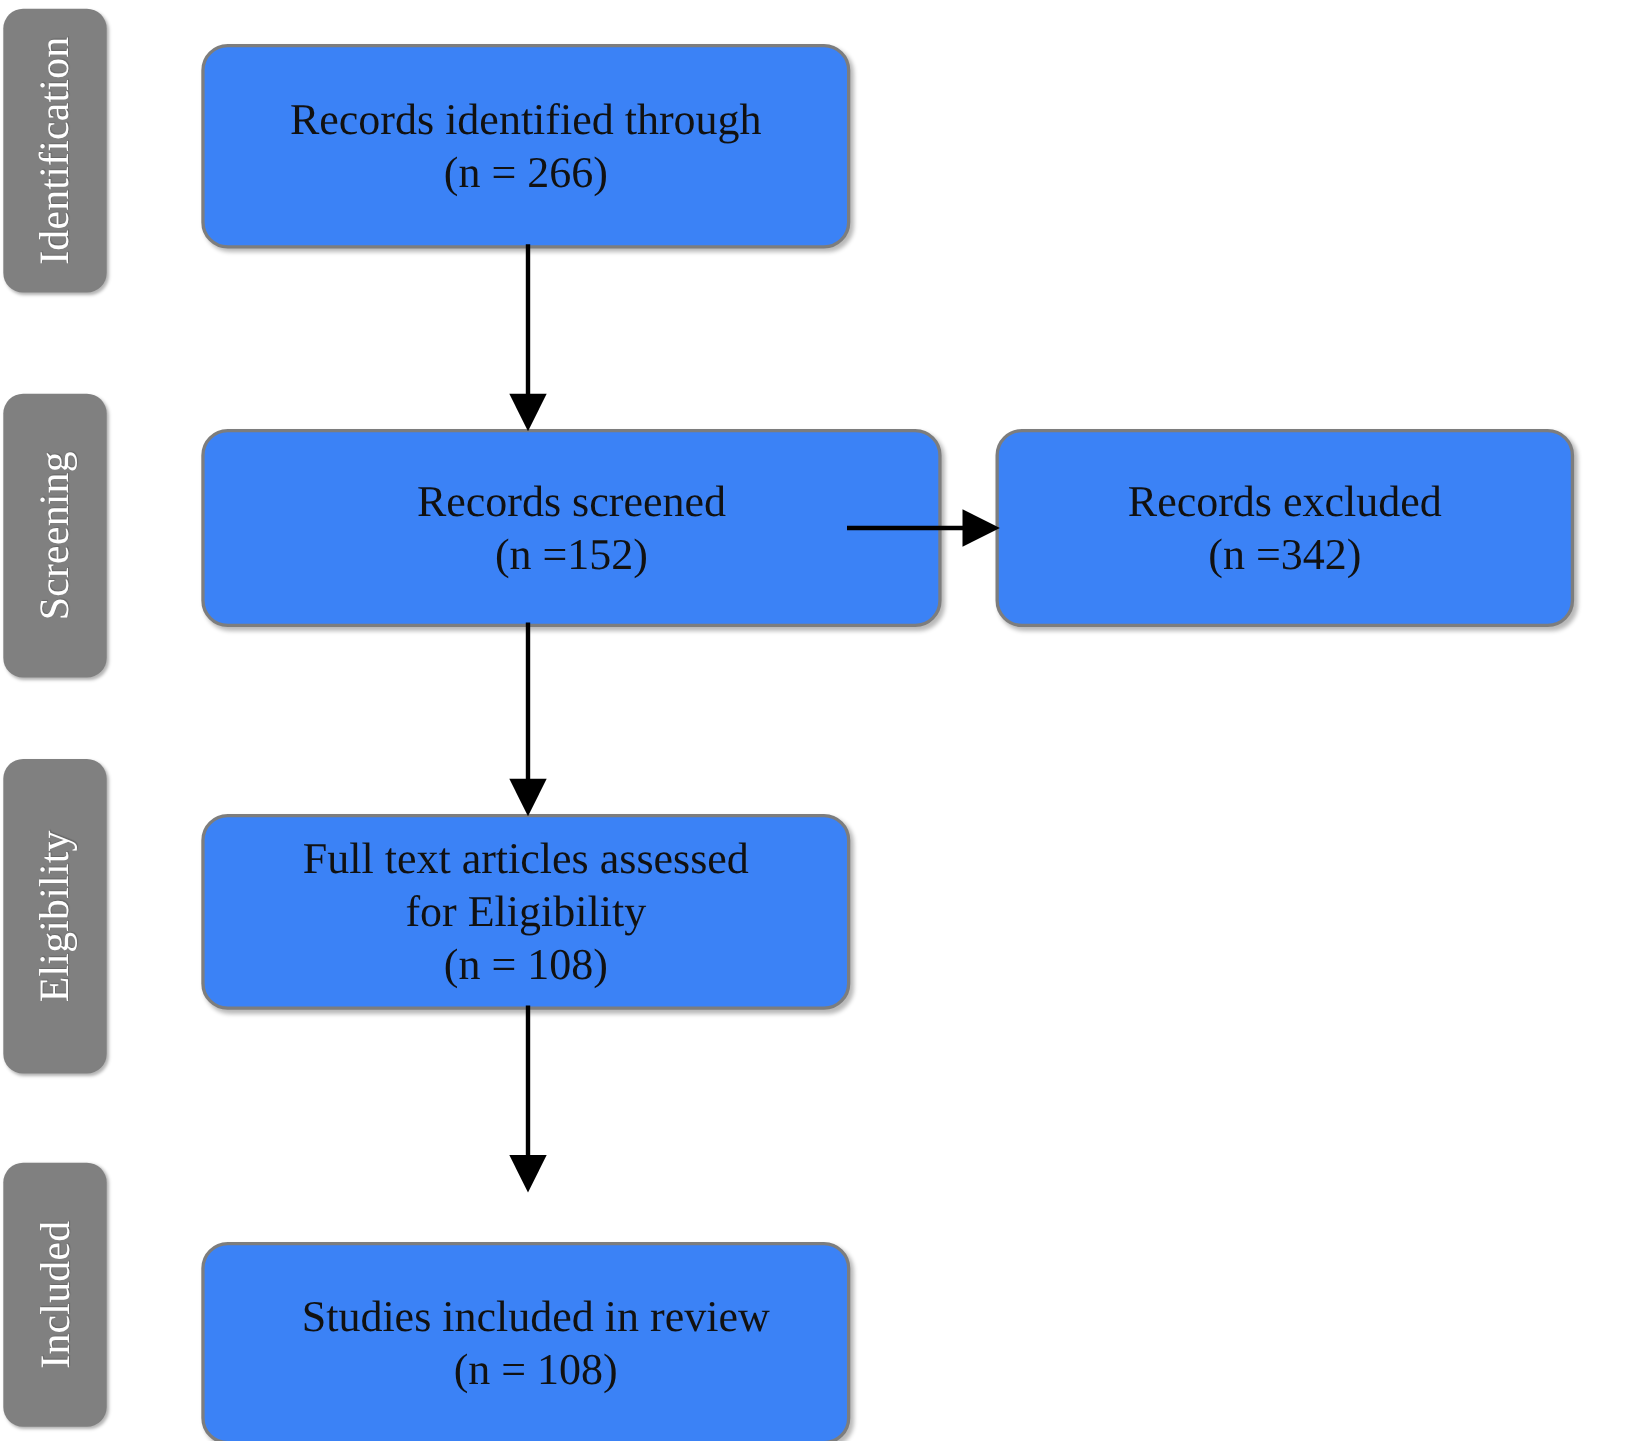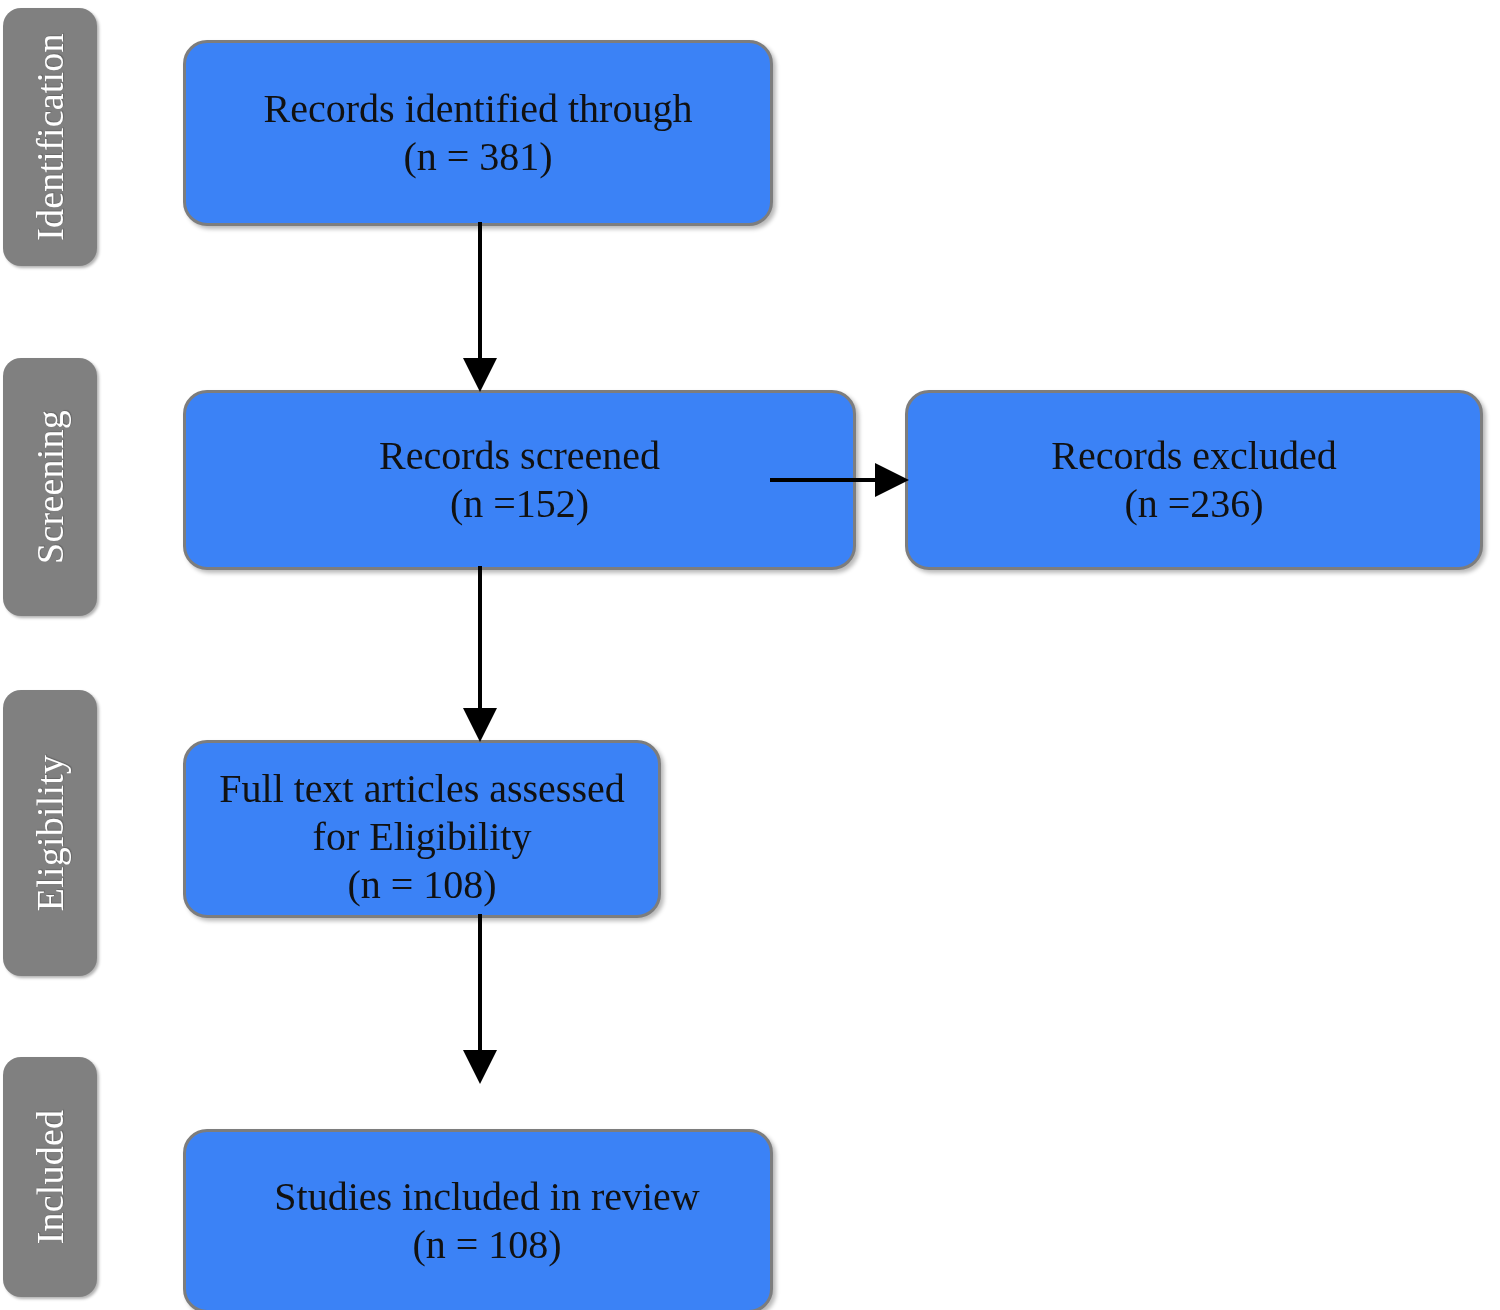--- a/index.html
+++ b/index.html
@@ -85,34 +85,34 @@
   <div class="stage-bar" style="left:3px; top:690px; width:94px; height:286px;">
     <span class="stage-label">Eligibility</span>
   </div>
 
   <div class="stage-bar" style="left:3px; top:1057px; width:94px; height:240px;">
     <span class="stage-label">Included</span>
   </div>
 
   <div class="node-box" style="left:183px; top:40px; width:590px; height:186px;">
     <div class="node-line">Records identified through</div>
-    <div class="node-line">(n = 381)</div>
+    <div class="node-line">(n = 266)</div>
   </div>
 
   <div class="node-box" style="left:183px; top:390px; width:673px; height:180px;">
     <div class="node-line">Records screened</div>
     <div class="node-line">(n =152)</div>
   </div>
 
-  <div class="node-box" style="left:905px; top:390px; width:578px; height:180px;">
+  <div class="node-box" style="left:905px; top:390px; width:526px; height:180px;">
     <div class="node-line">Records excluded</div>
-    <div class="node-line">(n =236)</div>
+    <div class="node-line">(n =342)</div>
   </div>
 
-  <div class="node-box" style="left:183px; top:740px; width:478px; height:178px;justify-content:flex-end;">
+  <div class="node-box" style="left:183px; top:740px; width:590px; height:178px;">
     <div class="node-line">Full text articles assessed</div>
     <div class="node-line">for Eligibility</div>
     <div class="node-line">(n = 108)</div>
   </div>
 
   <div class="node-box" style="left:183px; top:1129px; width:590px; height:184px;padding-left:32px;">
     <div class="node-line">Studies included in review</div>
     <div class="node-line">(n = 108)</div>
   </div>
 

